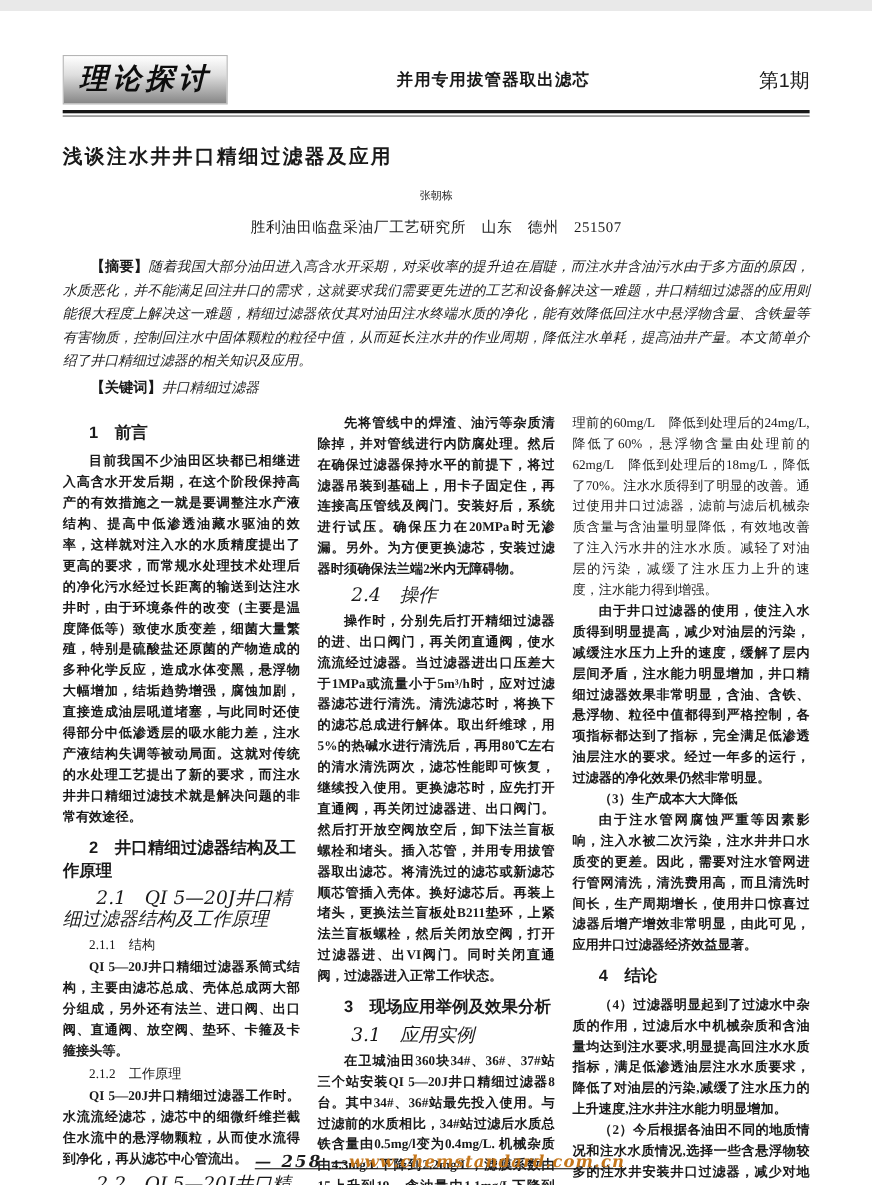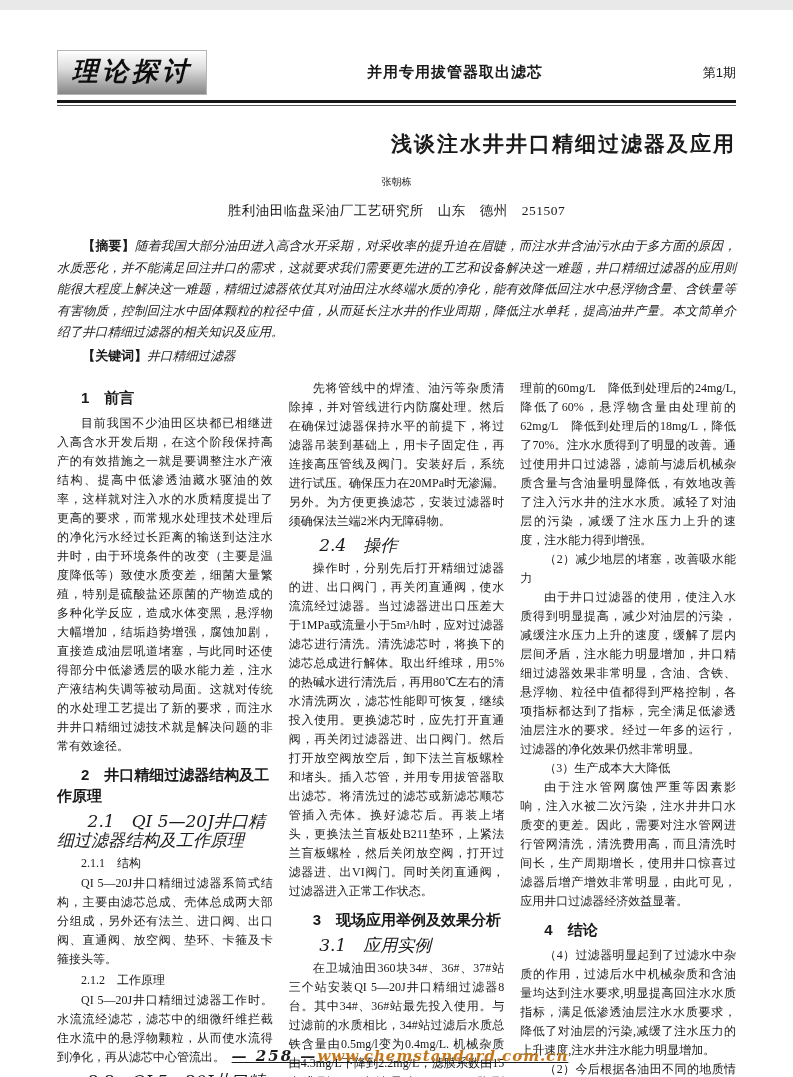--- a/index.html
+++ b/index.html
@@ -7,38 +7,38 @@
         position:relative;overflow:hidden;box-sizing:border-box;padding:40px 57px 0;
         font-family:"Liberation Serif",serif;}
   
   .header-row{display:flex;align-items:center;}
   .badge{background:linear-gradient(180deg,#ffffff 0%,#dedede 40%,#868686 100%);
          border:1px solid #b5b5b5;padding:3px 14px 5px;
          font-family:"DejaVu Serif",serif;font-weight:bold;font-style:italic;
          font-size:26px;letter-spacing:4px;color:#0d0d0d;}
   .journal{flex:1;text-align:center;font-family:"Liberation Sans",sans-serif;
            font-weight:bold;font-size:15px;letter-spacing:1px;}
-  .issue{font-family:"Liberation Sans",sans-serif;font-size:13px;}
+  .issue{font-family:"Liberation Sans",sans-serif;font-size:18px;}
   .header-rule{margin-top:5px;height:2px;border-top:3px solid #161616;border-bottom:1px solid #5a5a5a;}
   
-  .art-title{text-align:right;font-family:"Liberation Sans",sans-serif;font-weight:bold;
-             font-size:21px;letter-spacing:2px;margin-top:24px;}
+  .art-title{text-align:left;font-family:"Liberation Sans",sans-serif;font-weight:bold;
+             font-size:18px;letter-spacing:2px;margin-top:24px;}
   .author{text-align:center;font-size:10px;margin-top:17px;}
   .affil{text-align:center;font-size:13.5px;margin-top:13px;letter-spacing:0.5px;}
   
   .abstract,.keywords{margin-top:15px;font-size:12.6px;line-height:21.5px;text-align:justify;
             font-style:italic;font-family:"DejaVu Serif",serif;text-indent:2em;}
   .keywords{margin-top:2px;}
   .lbl{font-family:"Liberation Sans",sans-serif;font-style:normal;font-weight:bold;font-size:13px;}
   
   .columns{display:flex;gap:16px;margin-top:13px;height:714px;overflow:hidden;
            font-size:12px;line-height:19px;text-align:justify;}
   .col{flex:1;min-width:0;}
   .blk{margin:0;}
-  .blk.p{text-indent:2em;}
+  .blk.p{text-indent:2em;font-weight:bold;}
   .blk.pc{text-indent:0;}
   .blk.h{font-family:"Liberation Sans",sans-serif;font-weight:bold;font-size:15px;
          line-height:21px;margin:8px 0 6px;text-indent:1.6em;text-align:left;}
   .blk.sub{font-style:italic;font-family:"DejaVu Serif",serif;font-size:17px;
            margin:5px 0 4px;text-indent:1.8em;text-align:left;}
   .blk.subsub{margin:2px 0 1px;text-indent:2em;text-align:left;}
   
   .footer{position:absolute;left:57px;right:50px;bottom:22px;
           display:flex;justify-content:center;align-items:center;text-decoration:underline;}
   .pageno{font-family:"DejaVu Serif",serif;font-style:italic;font-weight:bold;
@@ -84,21 +84,20 @@
     <div class="col">
         <div class="blk p">先将管线中的焊渣、油污等杂质清除掉，并对管线进行内防腐处理。然后在确保过滤器保持水平的前提下，将过滤器吊装到基础上，用卡子固定住，再连接高压管线及阀门。安装好后，系统进行试压。确保压力在20MPa时无渗漏。另外。为方便更换滤芯，安装过滤器时须确保法兰端2米内无障碍物。</div>
         <div class="blk sub">2.4　操作</div>
         <div class="blk p">操作时，分别先后打开精细过滤器的进、出口阀门，再关闭直通阀，使水流流经过滤器。当过滤器进出口压差大于1MPa或流量小于5m³/h时，应对过滤器滤芯进行清洗。清洗滤芯时，将换下的滤芯总成进行解体。取出纤维球，用5%的热碱水进行清洗后，再用80℃左右的清水清洗两次，滤芯性能即可恢复，继续投入使用。更换滤芯时，应先打开直通阀，再关闭过滤器进、出口阀门。然后打开放空阀放空后，卸下法兰盲板螺栓和堵头。插入芯管，并用专用拔管器取出滤芯。将清洗过的滤芯或新滤芯顺芯管插入壳体。换好滤芯后。再装上堵头，更换法兰盲板处B211垫环，上紧法兰盲板螺栓，然后关闭放空阀，打开过滤器进、出VI阀门。同时关闭直通阀，过滤器进入正常工作状态。</div>
         <div class="blk h">3　现场应用举例及效果分析</div>
         <div class="blk sub">3.1　应用实例</div>
         <div class="blk p">在卫城油田360块34#、36#、37#站三个站安装QI 5—20J井口精细过滤器8台。其中34#、36#站最先投入使用。与过滤前的水质相比，34#站过滤后水质总铁含量由0.5mg/l变为0.4mg/L. 机械杂质由4.3mg/L下降到2.2mg/L，滤膜系数由15上升到19，含油量由1.1mg/L下降到0.9mg/L，pH值（均为6.5）、含硫(均为0.2mg/L)、含氧(均为0)三项指标均保持稳定。36#站与过滤前的水质相比，过滤后的水质总铁含量由0.5mg/L变为0.4mg/L，机械杂质由4.5mg/L下降到2.5mg/L，滤膜系数由9上升到20，pH值(均为6.5)、含油(均为0.9mg/L、含硫(均为0.1mg/L、含氧(均为0)四项指标均保持稳定。同时，两个站的水质在使用QI5—20J井口精细过滤器后，均由略浑变为澄清。</div>
       </div>
     <div class="col">
         <div class="blk pc">理前的60mg/L　降低到处理后的24mg/L,降低了60%，悬浮物含量由处理前的62mg/L　降低到处理后的18mg/L，降低了70%。注水水质得到了明显的改善。通过使用井口过滤器，滤前与滤后机械杂质含量与含油量明显降低，有效地改善了注入污水井的注水水质。减轻了对油层的污染，减缓了注水压力上升的速度，注水能力得到增强。</div>
-        <div class="blk p">（2）减少地层的堵塞，改善吸水能力</div>
         <div class="blk p">由于井口过滤器的使用，使注入水质得到明显提高，减少对油层的污染，减缓注水压力上升的速度，缓解了层内层间矛盾，注水能力明显增加，井口精细过滤器效果非常明显，含油、含铁、悬浮物、粒径中值都得到严格控制，各项指标都达到了指标，完全满足低渗透油层注水的要求。经过一年多的运行，过滤器的净化效果仍然非常明显。</div>
         <div class="blk p">（3）生产成本大大降低</div>
         <div class="blk p">由于注水管网腐蚀严重等因素影响，注入水被二次污染，注水井井口水质变的更差。因此，需要对注水管网进行管网清洗，清洗费用高，而且清洗时间长，生产周期增长，使用井口惊喜过滤器后增产增效非常明显，由此可见，应用井口过滤器经济效益显著。</div>
         <div class="blk h">4　结论</div>
         <div class="blk p">（4）过滤器明显起到了过滤水中杂质的作用，过滤后水中机械杂质和含油量均达到注水要求,明显提高回注水水质指标，满足低渗透油层注水水质要求，降低了对油层的污染,减缓了注水压力的上升速度,注水井注水能力明显增加。</div>
         <div class="blk p">（2）今后根据各油田不同的地质情况和注水水质情况,选择一些含悬浮物较多的注水井安装井口过滤器，减少对地层的污染。</div>
       </div>
   </div>
 
   <div class="footer">

